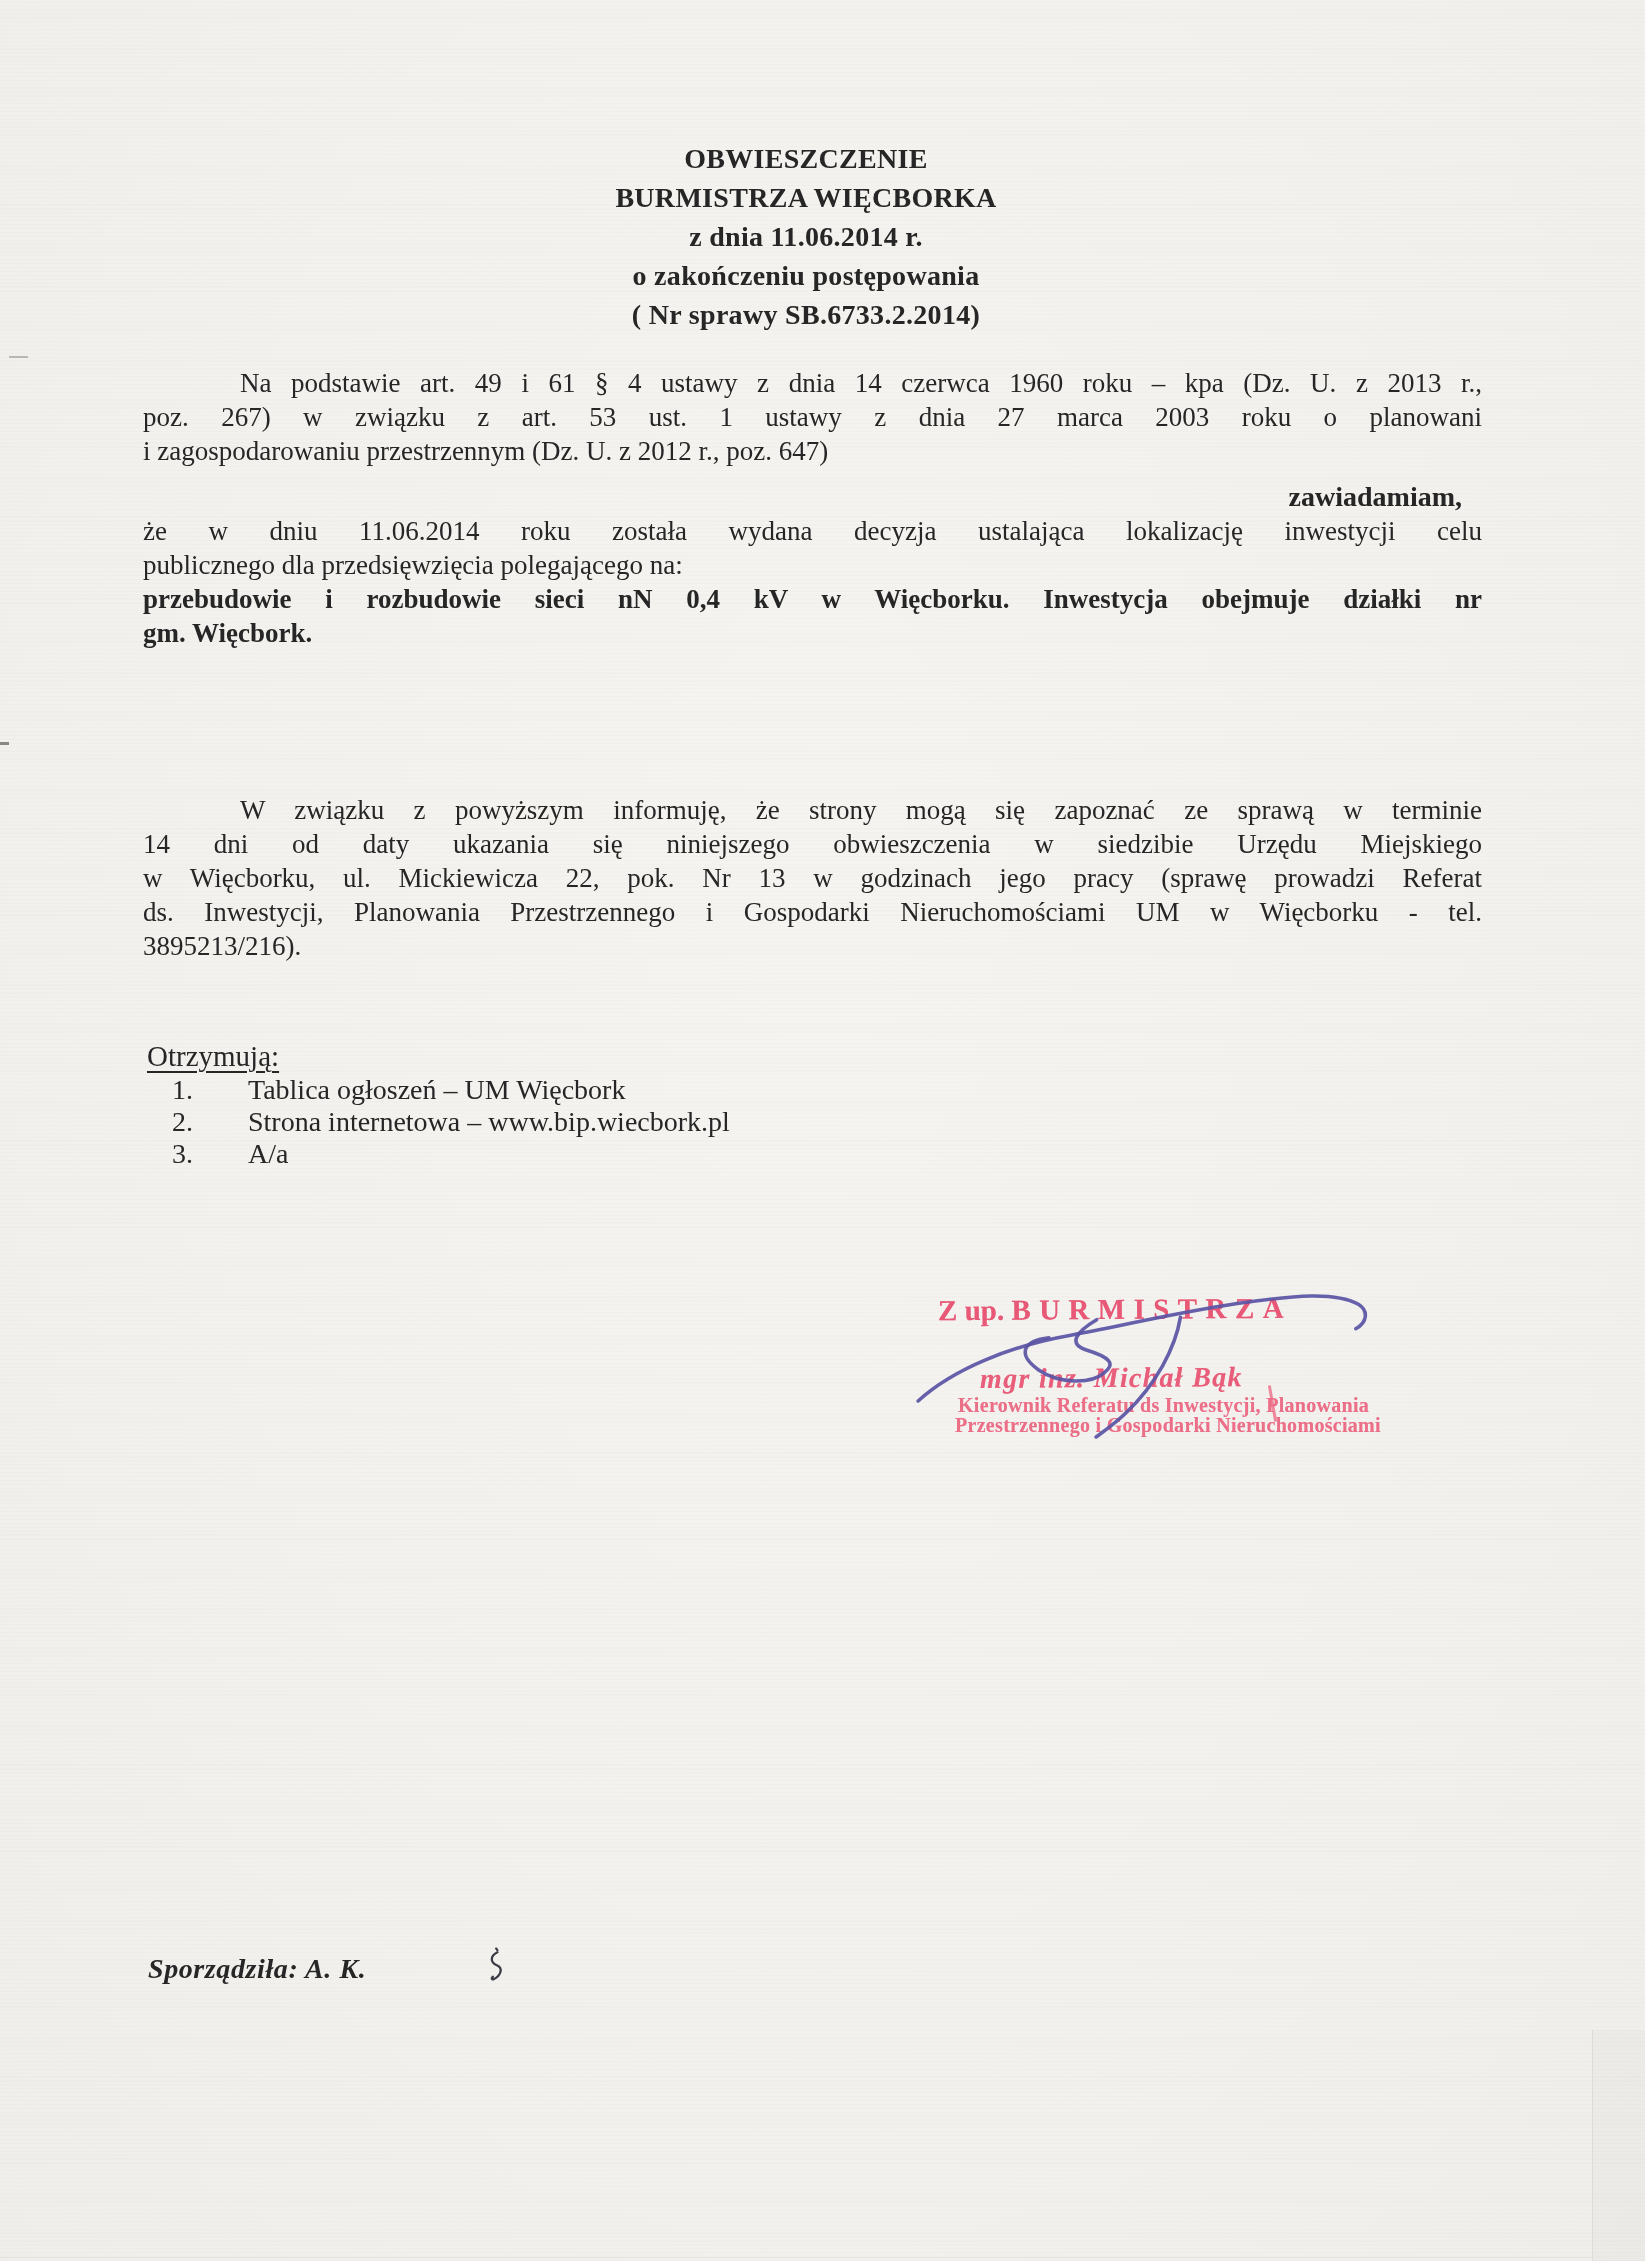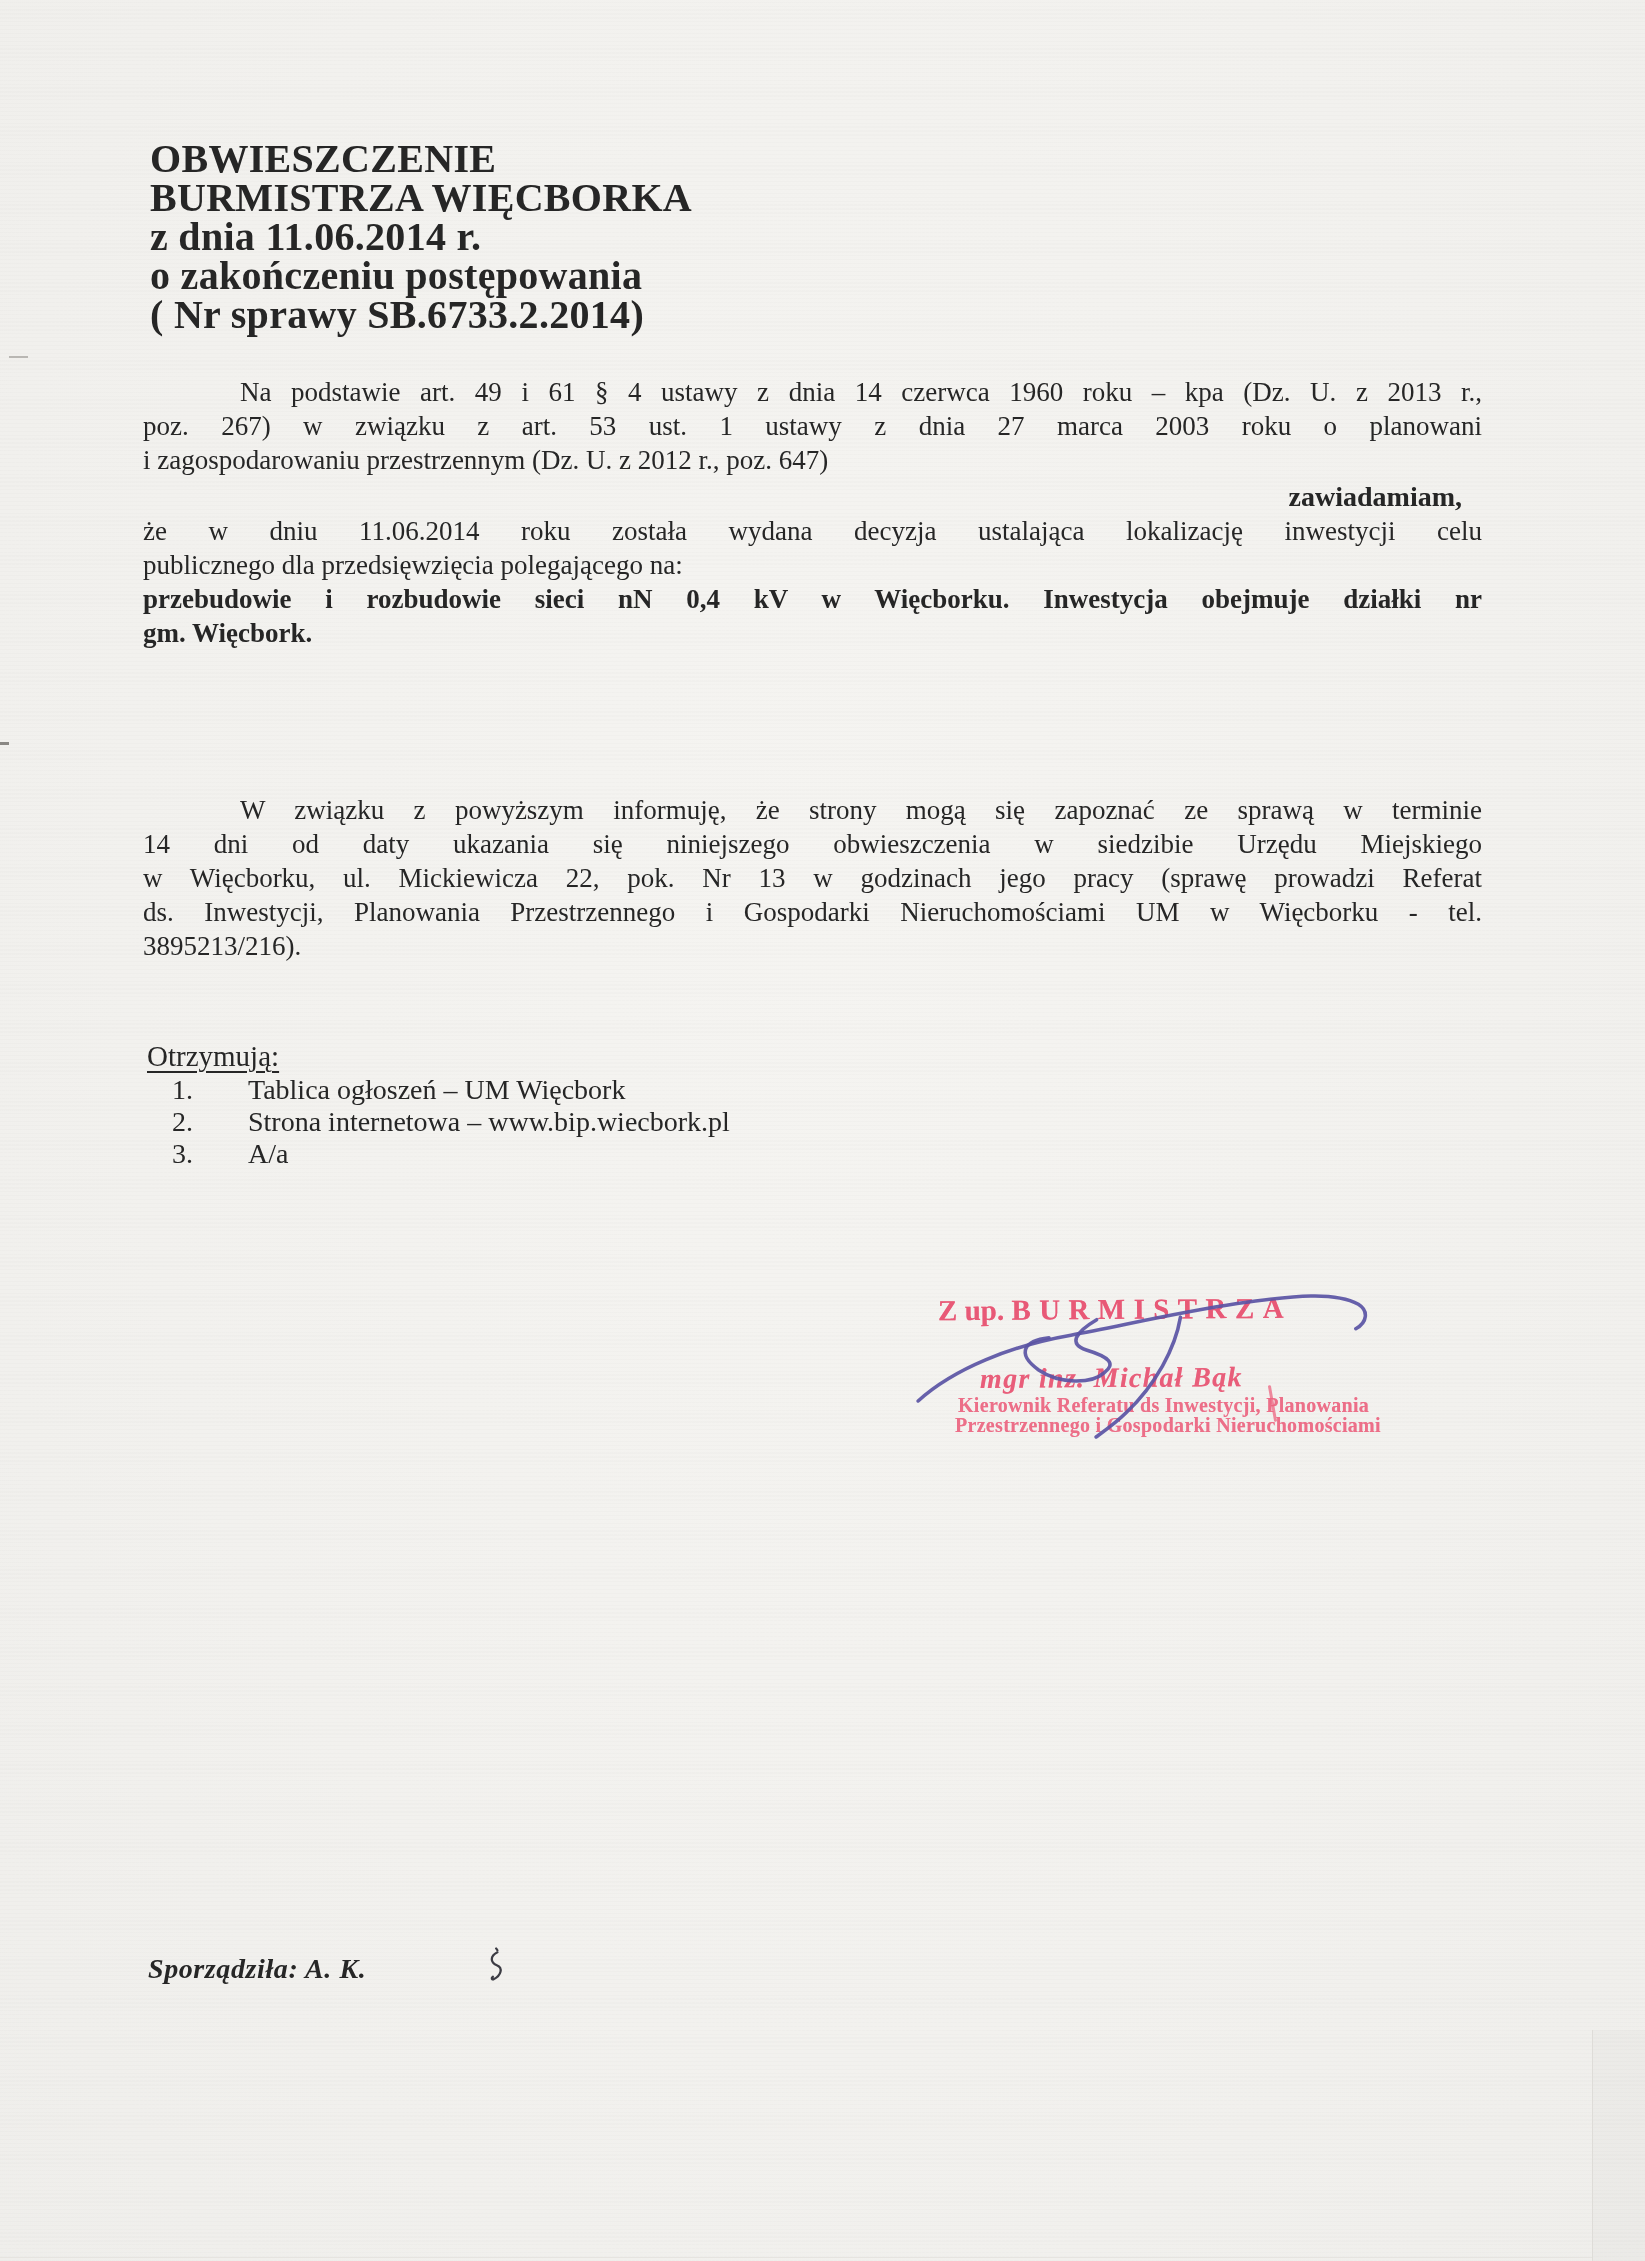--- a/index.html
+++ b/index.html
@@ -12,22 +12,22 @@
       radial-gradient(ellipse at 50% 40%, #f5f4f1 0%, #f2f1ee 60%, #efeeeb 100%);
     background-color:var(--paper,#f2f1ee);
     color:var(--ink,#262626);
     font-family:"Liberation Serif","DejaVu Serif",serif;
     overflow:hidden;
   }
   .abs{position:absolute;}
   
   .hdr{
     left:150px; top:139px; width:1312px;
-    text-align:left;
-    font-weight:bold; font-size:40px; line-height:39px;
+    text-align:center;
+    font-weight:bold; font-size:28px; line-height:39px;
     letter-spacing:0.3px;
   }
   .body-block{ left:143px; width:1339px; font-size:27px; line-height:34px; }
   .jl{ text-align:justify; text-align-last:justify; }
   .ll{ text-align:left; }
   .ind{ text-indent:97px; }
   .b{ font-weight:bold; }
   .center-line{ left:150px; width:1312px; text-align:right; font-weight:bold; font-size:28px; line-height:34px;}
   .recip-title{
     left:147px; top:1039px; font-size:29px; line-height:34px;
@@ -85,21 +85,21 @@
 <div class="page">
 
   <div class="abs hdr">
     <div>OBWIESZCZENIE</div>
     <div>BURMISTRZA WIĘCBORKA</div>
     <div>z dnia 11.06.2014 r.</div>
     <div>o zakończeniu postępowania</div>
     <div>( Nr sprawy SB.6733.2.2014)</div>
   </div>
 
-  <div class="abs body-block" style="top:366px;margin-top:9px;">
+  <div class="abs body-block" style="top:366px;">
     <div class="jl ind">Na podstawie art. 49 i 61 § 4 ustawy z dnia 14 czerwca 1960 roku – kpa (Dz. U.  z 2013 r.,</div>
     <div class="jl">poz. 267) w związku z art. 53 ust. 1 ustawy z dnia 27 marca 2003 roku  o planowani</div>
     <div class="ll">i zagospodarowaniu przestrzennym (Dz. U. z 2012 r., poz. 647)</div>
   </div>
 
   <div class="abs center-line" style="top:480px;">zawiadamiam,</div>
 
   <div class="abs body-block" style="top:514px;">
     <div class="jl">że w dniu 11.06.2014 roku została wydana decyzja ustalająca lokalizację inwestycji celu</div>
     <div class="ll">publicznego dla przedsięwzięcia polegającego na:</div>

